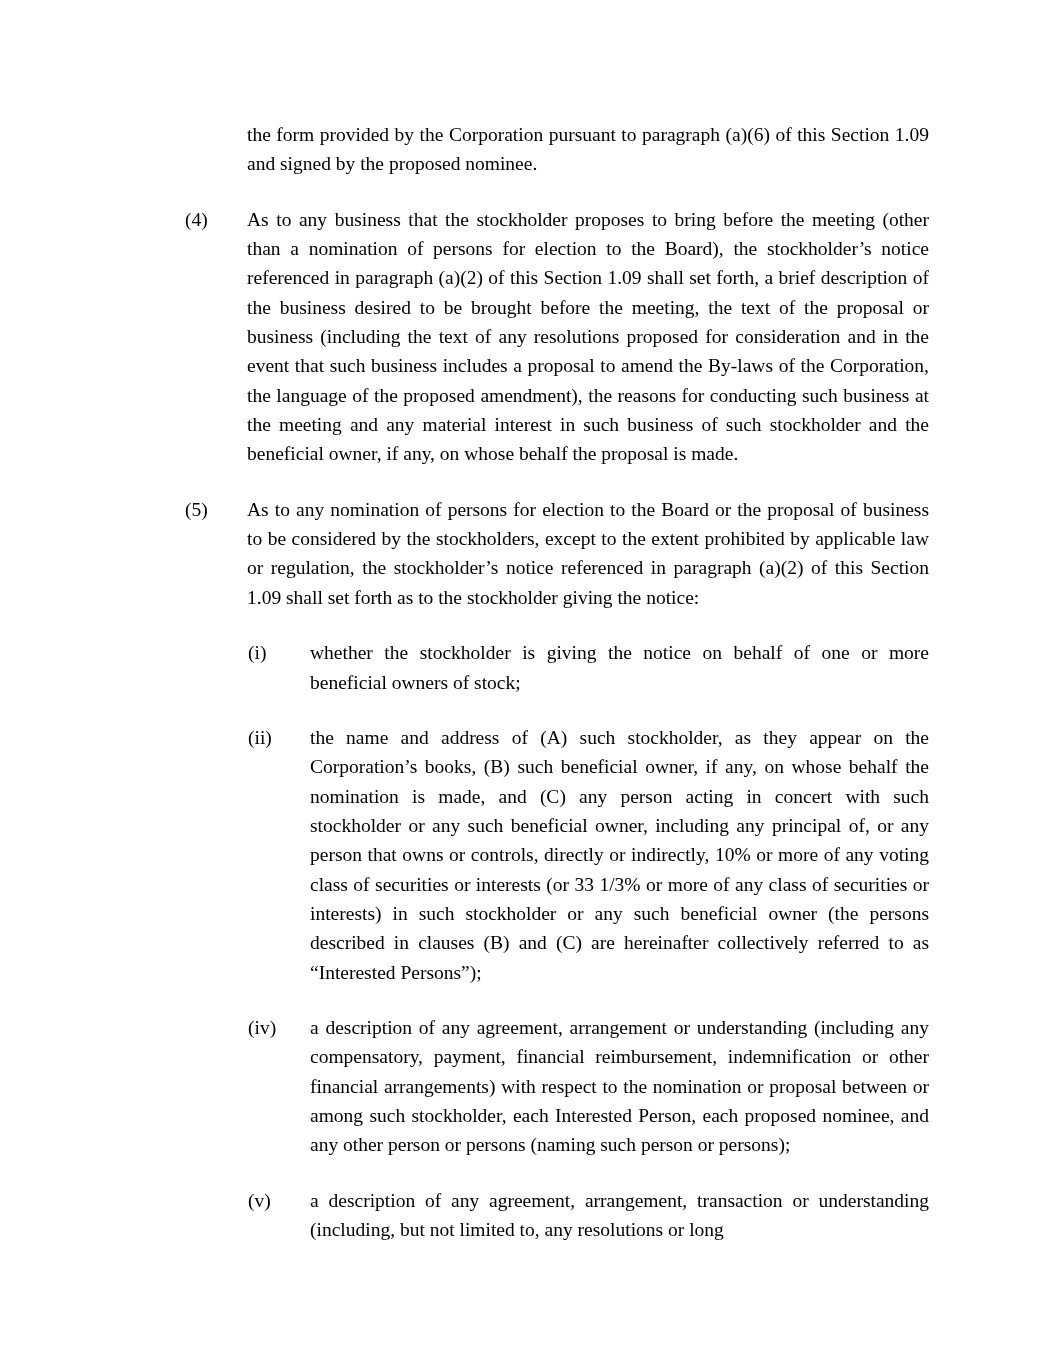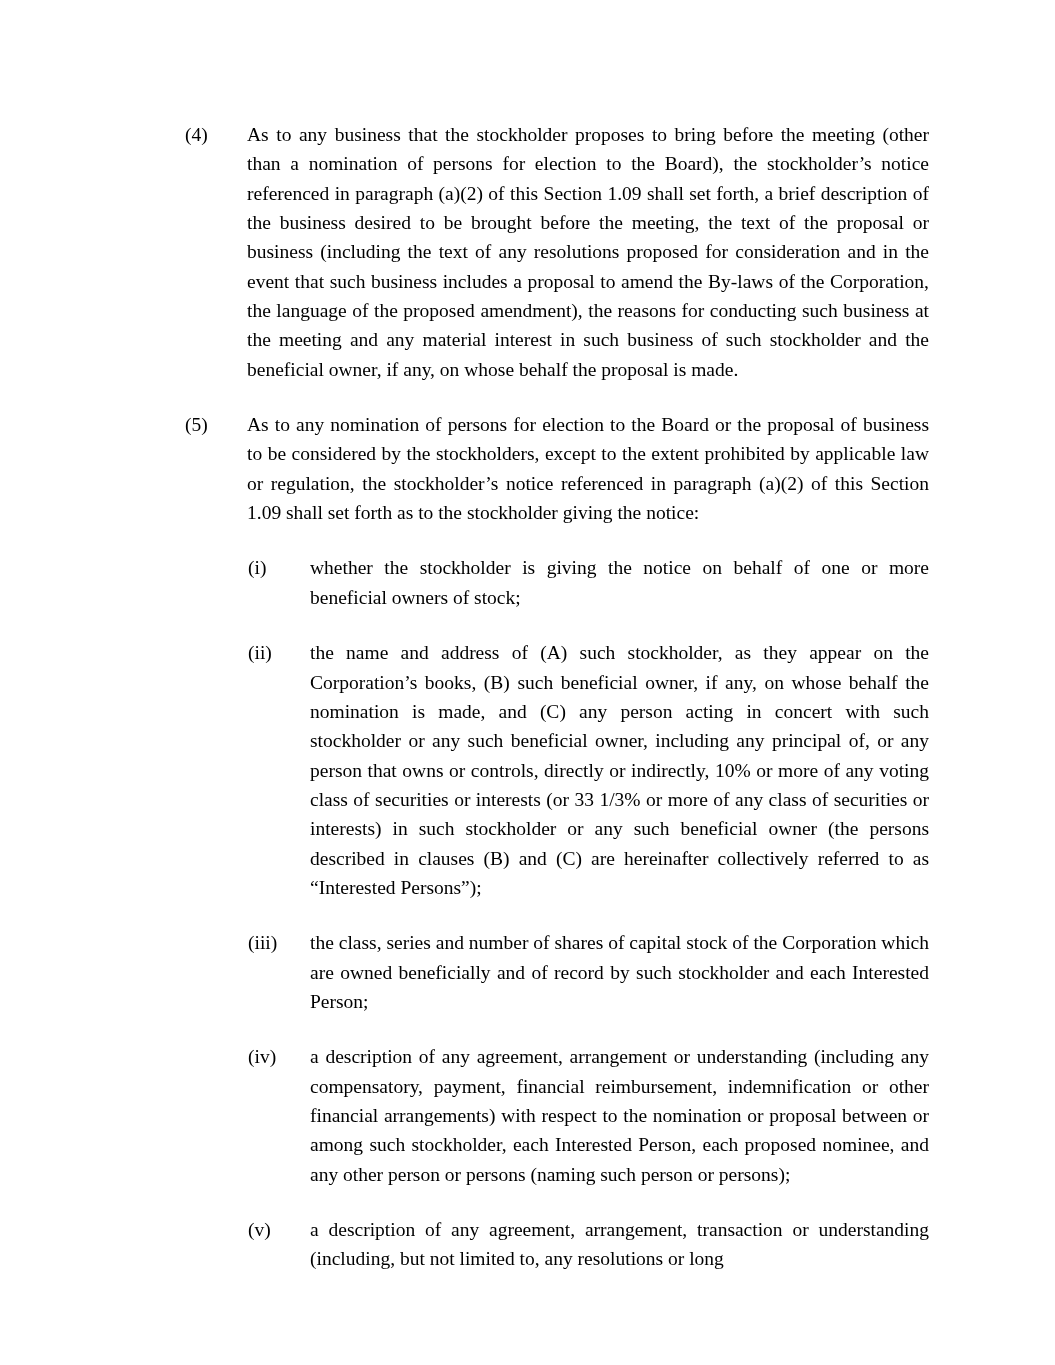--- a/index.html
+++ b/index.html
@@ -67,20 +67,23 @@
   .para-text {
     display: block;
   }
 </style>
 </head>
 <body>
 
 <div class="page">
   <div class="body-block">
 
+    <div class="cont-para">
+      <span class="para-text">the form provided by the Corporation pursuant to paragraph (a)(6) of this Section 1.09 and signed by the proposed nominee.</span>
+    </div>
 
     <div class="num-item">
       <span class="marker">(4)</span>
       <span class="para-text">As to any business that the stockholder proposes to bring before the meeting (other than a nomination of persons for election to the Board), the stockholder’s notice referenced in paragraph (a)(2) of this Section 1.09 shall set forth, a brief description of the business desired to be brought before the meeting, the text of the proposal or business (including the text of any resolutions proposed for consideration and in the event that such business includes a proposal to amend the By-laws of the Corporation, the language of the proposed amendment), the reasons for conducting such business at the meeting and any material interest in such business of such stockholder and the beneficial owner, if any, on whose behalf the proposal is made.</span>
     </div>
 
     <div class="num-item">
       <span class="marker">(5)</span>
       <span class="para-text">As to any nomination of persons for election to the Board or the proposal of business to be considered by the stockholders, except to the extent prohibited by applicable law or regulation, the stockholder’s notice referenced in paragraph (a)(2) of this Section 1.09 shall set forth as to the stockholder giving the notice:</span>
     </div>
@@ -88,24 +91,20 @@
     <div class="roman-item">
       <span class="marker">(i)</span>
       <span class="para-text">whether the stockholder is giving the notice on behalf of one or more beneficial owners of stock;</span>
     </div>
 
     <div class="roman-item">
       <span class="marker">(ii)</span>
       <span class="para-text"> the name and address of (A) such stockholder, as they appear on the Corporation’s books, (B) such beneficial owner, if any, on whose behalf the nomination is made, and (C) any person acting in concert with such stockholder or any such beneficial owner, including any principal of, or any person that owns or controls, directly or indirectly, 10% or more of any voting class of securities or interests (or 33 1/3% or more of any class of securities or interests) in such stockholder or any such beneficial owner (the persons described in clauses (B) and (C) are hereinafter collectively referred to as “Interested Persons”);</span>
     </div>
 
-    <div class="roman-item">
-      <span class="marker">(iii)</span>
-      <span class="para-text">the class, series and number of shares of capital stock of the Corporation which are owned beneficially and of record by such stockholder and each Interested Person;</span>
-    </div>
 
     <div class="roman-item">
       <span class="marker">(iv)</span>
       <span class="para-text">a description of any agreement, arrangement or understanding (including any compensatory, payment, financial reimbursement, indemnification or other financial arrangements) with respect to the nomination or proposal between or among such stockholder, each Interested Person, each proposed nominee, and any other person or persons (naming such person or persons);</span>
     </div>
 
     <div class="roman-item">
       <span class="marker">(v)</span>
       <span class="para-text">a description of any agreement, arrangement, transaction or understanding (including, but not limited to, any resolutions or long</span>
     </div>

